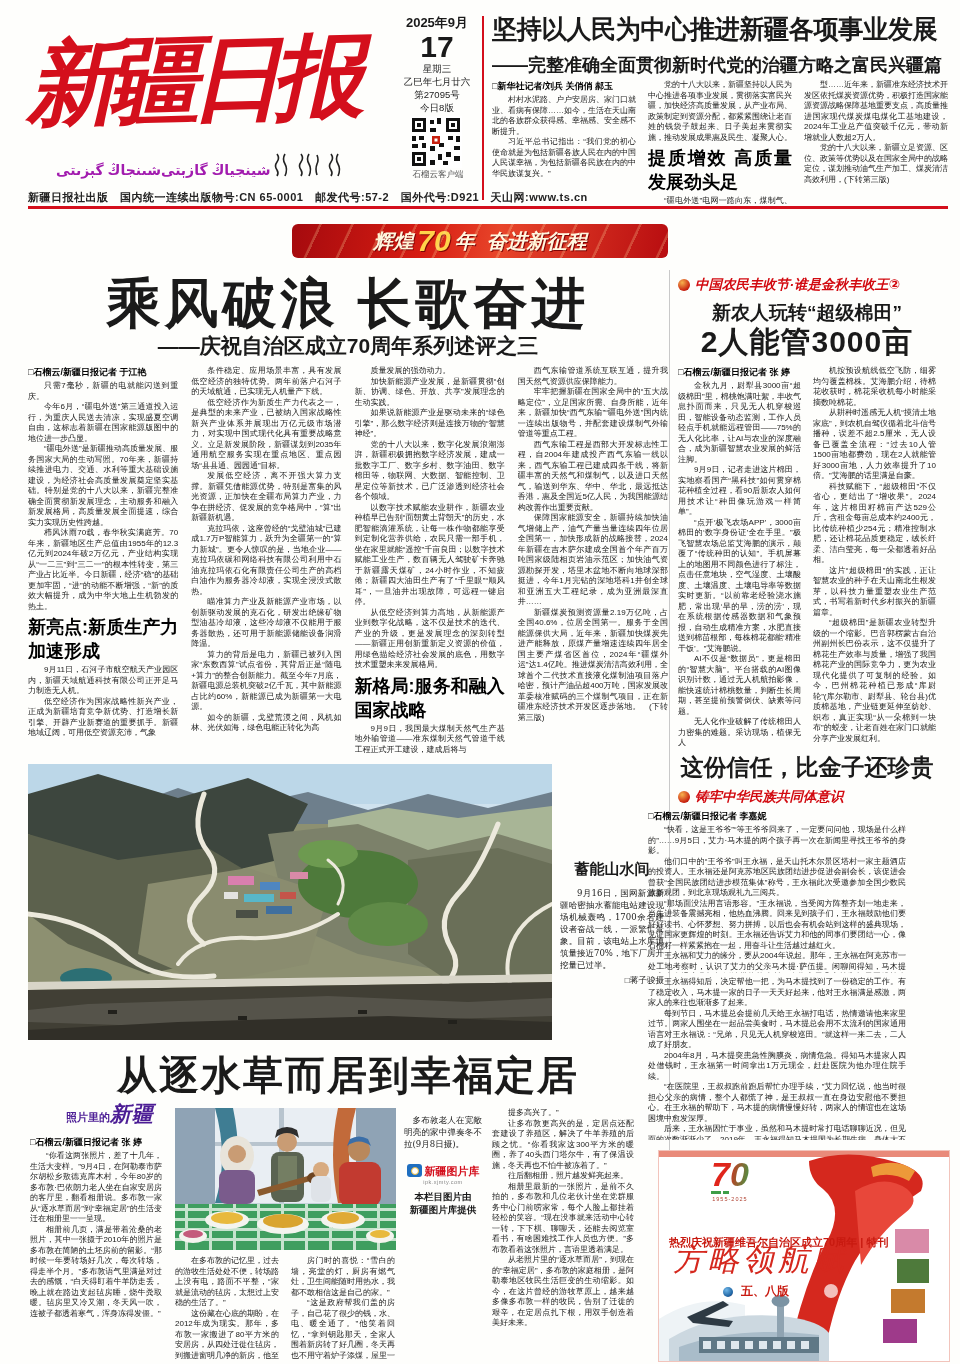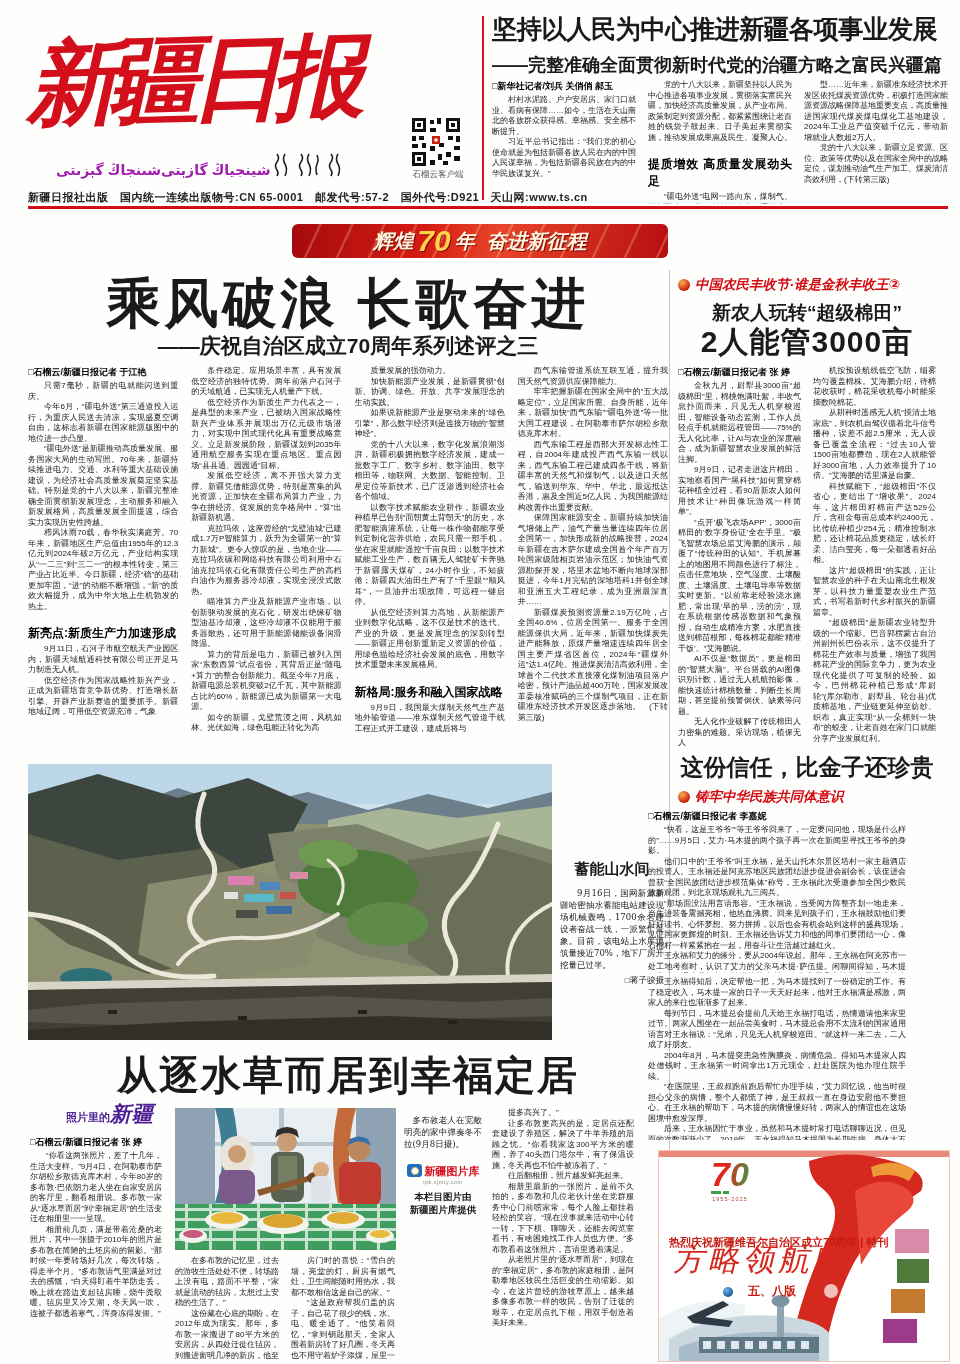--- a/index.html
+++ b/index.html
@@ -23,21 +23,21 @@
   .vrule-red{position:absolute;left:482px;top:16px;width:1.5px;height:184px;background:#d40f1c;}
   
   .toparticle{position:absolute;left:492px;top:12px;width:456px;}
   .toparticle .hl{font-size:26px;font-weight:900;letter-spacing:-0.5px;white-space:nowrap;transform:scaleX(.97);transform-origin:left;}
   .toparticle .sub{font-size:18px;font-weight:700;margin-top:6px;white-space:nowrap;}
   .top-cols{position:absolute;left:492px;top:80px;width:456px;height:124px;display:flex;gap:12px;}
   
   .col{flex:1;overflow:hidden;text-align:justify;}
   .para{margin:0;text-indent:2em;font-size:8px;line-height:10.5px;color:#191919;}
   .byline-inline{text-indent:0;font-weight:bold;font-size:9px;line-height:13px;margin-bottom:2px;color:#000;}
-  .colhead{margin:13px 0 2px 0;font-size:12px;font-weight:900;color:#000;}
+  .colhead{margin:3px 0 2px 0;font-size:18px;font-weight:900;color:#000;}
   
   .banner{position:absolute;left:292px;top:224px;width:376px;height:34px;border-radius:6px;
         background:linear-gradient(100deg,#a50a0e,#d61c12 35%,#e8452a 55%,#b80d10);
         display:flex;align-items:center;justify-content:center;gap:4px;overflow:hidden;}
   .banner:before{content:"";position:absolute;left:-20px;top:-30px;width:420px;height:90px;
         background:repeating-linear-gradient(115deg,rgba(255,255,255,0) 0 26px,rgba(255,220,160,.25) 27px 29px);}
   .banner .b1,.banner .b3{font-size:20px;font-weight:900;font-style:italic;color:#fff7e0;text-shadow:1px 1px 0 #7e0505;}
   .banner .b2{font-size:30px;font-weight:900;font-style:italic;color:#ffd24a;text-shadow:1px 1px 0 #7e0505;line-height:30px;}
   
   .mainart-hl{position:absolute;left:28px;top:268px;width:640px;text-align:center;
@@ -87,31 +87,39 @@
   .promo{position:absolute;left:658px;top:1150px;width:290px;height:210px;background:#fff;
         border:1px solid #f2c4bc;overflow:hidden;}
   .promo-svg{position:absolute;left:0;top:0;}
   .promo-70{position:absolute;left:52px;top:8px;text-align:center;line-height:30px;}
   .promo-70 .n70{font-size:34px;font-weight:900;font-style:italic;
         background:linear-gradient(100deg,#e0251b 40%,#3e9e48);-webkit-background-clip:text;background-clip:text;color:transparent;}
   .promo-70 .yrs{display:block;font-size:5.5px;color:#b04030;line-height:6px;letter-spacing:1px;}
   .promo-line{position:absolute;left:10px;top:84px;font-size:11px;font-weight:900;color:#c81a10;}
   .promo-title{position:absolute;left:14px;top:88px;font-size:31px;font-weight:400;font-style:italic;
         font-family:"DejaVu Serif",serif;color:#d5281e;letter-spacing:4px;}
-  .promo-pages{position:absolute;left:64px;top:132px;font-size:12px;font-weight:900;color:#c81a10;display:flex;align-items:center;gap:15px;}
+  .promo-pages{position:absolute;left:64px;top:132px;font-size:12px;font-weight:900;color:#c81a10;display:flex;align-items:center;gap:8px;}
   .globe-dot{width:10px;height:10px;border-radius:50%;background:radial-gradient(circle at 35% 30%,#6fb6e8,#1a5f9e 70%,#c8200f);}
   svg{display:block;}
 </style>
 </head>
 <body>
 
 <div class="page">
 
   <div class="masthead-title">新疆日报</div>
 
+  <div class="dateblock">
+    <div class="ym">2025年9月</div>
+    <div class="day">17</div>
+    <div class="small">星期三</div>
+    <div class="small">乙巳年七月廿六</div>
+    <div class="small">第27095号</div>
+    <div class="small">今日8版</div>
+  </div>
 
   <div class="qr-wrap">
     <svg width="52" height="52" viewBox="0 0 52 52">
       <rect x="0" y="0" width="52" height="52" fill="#fff"></rect>
       <rect x="2" y="2" width="14" height="14" fill="#111"></rect>
         <rect x="5" y="5" width="8" height="8" fill="#fff"></rect>
         <rect x="7" y="7" width="4" height="4" fill="#111"></rect>
       <rect x="36" y="2" width="14" height="14" fill="#111"></rect>
         <rect x="39" y="5" width="8" height="8" fill="#fff"></rect>
         <rect x="41" y="7" width="4" height="4" fill="#111"></rect>
@@ -216,21 +224,21 @@
         <p class="para">加快新能源产业发展，是新疆贯彻“创新、协调、绿色、开放、共享”发展理念的生动实践。</p>
         <p class="para">如果说新能源产业是驱动未来的“绿色引擎”，那么数字经济则是连接万物的“智慧神经”。</p>
         <p class="para">党的十八大以来，数字化发展浪潮澎湃，新疆积极拥抱数字经济发展，建成一批数字工厂、数字乡村、数字油田、数字棉田等，物联网、大数据、智能控制、卫星定位等新技术，已广泛渗透到经济社会各个领域。</p>
         <p class="para">以数字技术赋能农业耕作，新疆农业种植早已告别“面朝黄土背朝天”的历史，水肥智能滴灌系统，让每一株作物都能享受到定制化营养供给，农民只需一部手机，坐在家里就能“遥控”千亩良田；以数字技术赋能工业生产，数百辆无人驾驶矿卡奔驰于新疆露天煤矿，24小时作业，不知疲倦；新疆四大油田生产有了“千里眼”“顺风耳”，一旦油井出现故障，可远程一键启停。</p>
         <p class="para">从低空经济到算力高地，从新能源产业到数字化战略，这不仅是技术的迭代、产业的升级，更是发展理念的深刻转型——新疆正用创新重新定义资源的价值，用绿色描绘经济社会发展的底色，用数字技术重塑未来发展格局。</p>
         <h4 class="colhead">新格局:服务和融入国家战略</h4>
         <p class="para">9月9日，我国最大煤制天然气生产基地外输管道——准东煤制天然气管道干线工程正式开工建设，建成后将与</p>
       </div>
     <div class="col">
         <p class="para">西气东输管道系统互联互通，提升我国天然气资源供应保障能力。</p>
-        <p class="para">牢牢把握新疆在国家全局中的“五大战略定位”，立足国家所需、自身所能，近年来，新疆加快“西气东输”“疆电外送”等一批大国工程建设，在阿勒泰市萨尔胡松乡敖德克库木村。</p>
+        <p class="para">牢牢把握新疆在国家全局中的“五大战略定位”，立足国家所需、自身所能，近年来，新疆加快“西气东输”“疆电外送”国内统一连续出版物号，并配套建设煤制气外输管道等重点工程。</p>
         <p class="para">西气东输工程是西部大开发标志性工程，自2004年建成投产西气东输一线以来，西气东输工程已建成四条干线，将新疆丰富的天然气和煤制气，以及进口天然气，输送到华东、华中、华北，最远抵达香港，惠及全国近5亿人民，为我国能源结构改善作出重要贡献。</p>
         <p class="para">保障国家能源安全，新疆持续加快油气增储上产，油气产量当量连续四年位居全国第一，加快形成新的战略接替，2024年新疆在吉木萨尔建成全国首个年产百万吨国家级陆相页岩油示范区；加快油气资源勘探开发，塔里木盆地不断向地球深部挺进，今年1月完钻的深地塔科1井创全球和亚洲五大工程纪录，成为亚洲最深直井……</p>
         <p class="para">新疆煤炭预测资源量2.19万亿吨，占全国40.6%，位居全国第一。服务于全国能源保供大局，近年来，新疆加快煤炭先进产能释放，原煤产量增速连续四年居全国主要产煤省区首位，2024年“疆煤外运”达1.4亿吨。推进煤炭清洁高效利用，全球首个二代技术直接液化煤制油项目落户哈密，预计产油品超400万吨，国家发展改革委核准赋码的三个煤制气项目，正在新疆准东经济技术开发区逐步落地。　(下转第三版)</p>
       </div>
   </div>
 
   <div class="v-divider"></div>
 
   <div class="sidebar-kicker harvest-kicker">
     <span class="kicker-dot"></span>

